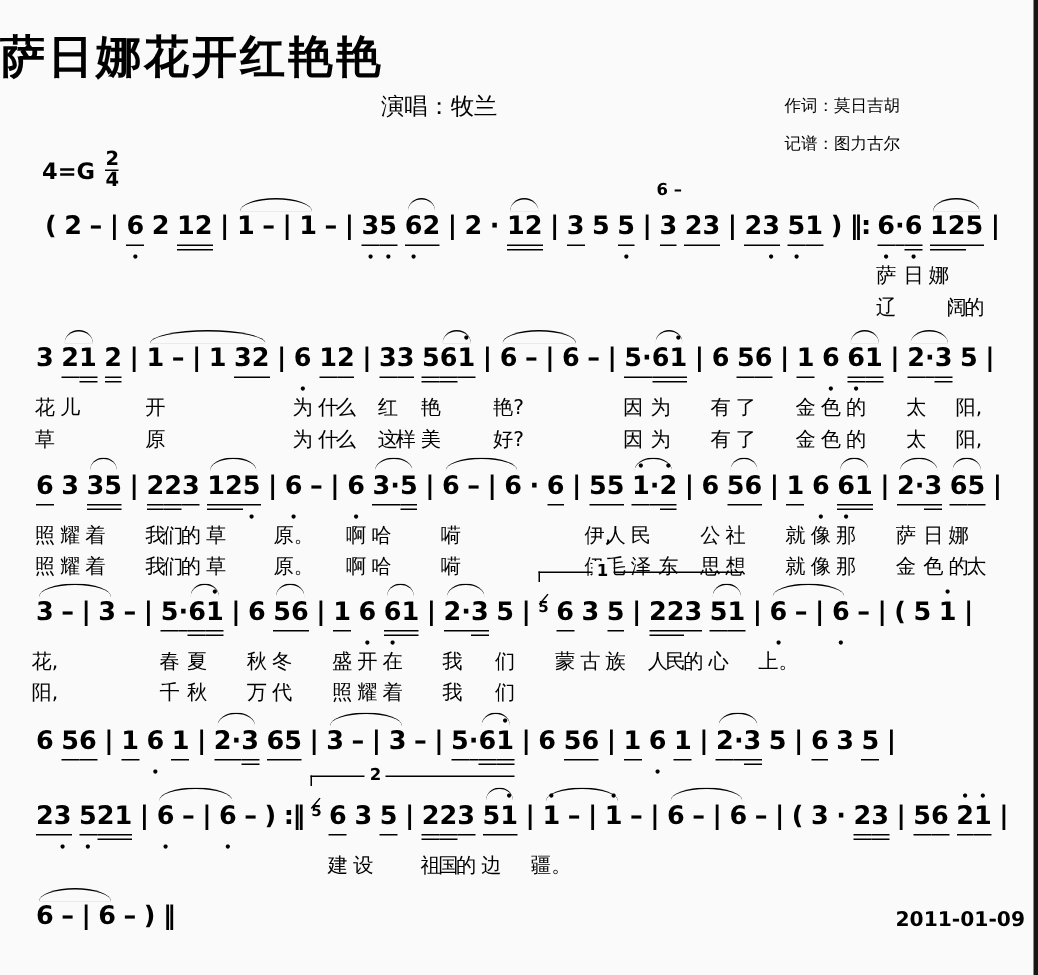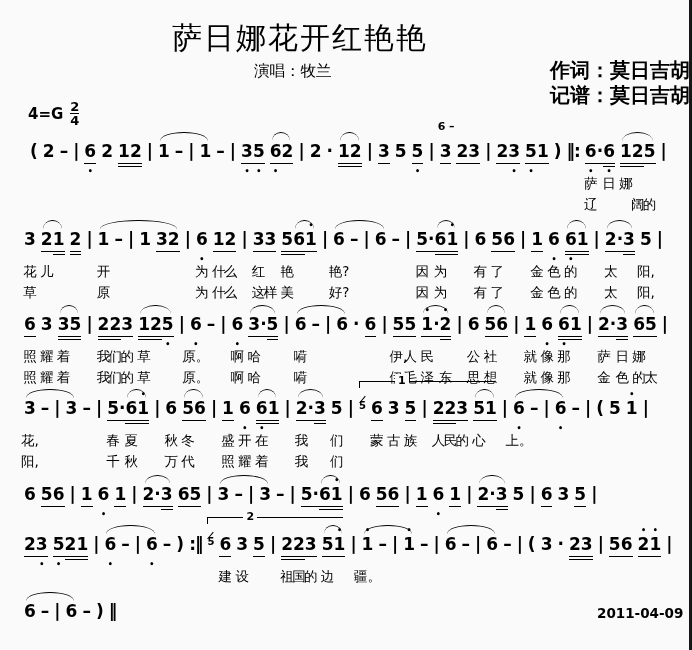--- a/index.html
+++ b/index.html
@@ -1,24 +1,24 @@
 <!DOCTYPE html>
 <html><head>
 <meta charset="utf-8">
 <style>
   html,body{margin:0;padding:0}
   body{
     width:692px;height:650px;position:relative;overflow:hidden;
     background:#fafafa;color:#000;
     font-family:"DejaVu Sans","Liberation Sans",sans-serif;
   }
-  .page-title{position:absolute;top:18px;left:0;width:600px;text-align:center;
-    font-size:30px;font-weight:normal;letter-spacing:2px}
+  .page-title{position:absolute;top:18px;left:0;width:600px;text-align:left;
+    font-size:30px;font-weight:bold;letter-spacing:2px}
   .performer{position:absolute;top:61px;left:254px;font-size:15.5px;font-weight:normal}
-  .credits{position:absolute;top:58px;left:550px;font-size:20px;font-weight:bold;line-height:25px;white-space:nowrap}
+  .credits{position:absolute;top:58px;left:523px;font-size:11px;font-weight:normal;line-height:25px;white-space:nowrap}
   .timesig{position:absolute;top:100px;left:28px;font-size:15px;font-weight:bold;display:flex;align-items:center}
   .frac{display:inline-flex;flex-direction:column;align-items:center;margin-left:7px;font-size:13px;line-height:13px}
   .frac .den{border-top:1.3px solid #000}
   .date{position:absolute;top:605px;left:597px;font-size:13.5px;font-weight:bold}
   .right-edge{position:absolute;top:0;right:0;width:3px;height:650px;background:#161616}
 
   .score-line{position:absolute;display:flex;align-items:flex-start;white-space:nowrap}
   .cell{position:relative;display:inline-flex;flex-direction:column;align-items:center;
         margin-right:5px;font-weight:bold}
   .cell.j{margin-right:0}
@@ -45,21 +45,21 @@
   .rep .t{letter-spacing:-1px}
   .fin .t{font-weight:900;letter-spacing:-1px}
 </style>
 </head>
 <body>
 
 <div class="page-title">萨日娜花开红艳艳</div>
 <div class="performer">演唱：牧兰</div>
 <div class="credits">
   <div>作词：莫日吉胡</div>
-  <div>记谱：莫日吉胡</div>
+  <div>记谱：图力古尔</div>
 </div>
 <div class="timesig">
   <span>4=G</span>
   <span class="frac">
     <span class="num">2</span>
     <span class="den">4</span>
   </span>
 </div>
 
 <div id="score">
@@ -2286,14 +2286,14 @@
       </span>
       <span class="cell fin bar">
         <span class="hi"></span>
         <span class="t">‖</span>
         <span class="ulbox"></span>
         <span class="lo"></span>
       </span>
     </div>
   </div>
 
-<div class="date">2011-04-09</div>
+<div class="date">2011-01-09</div>
 <div class="right-edge"></div>
 
 </body></html>

